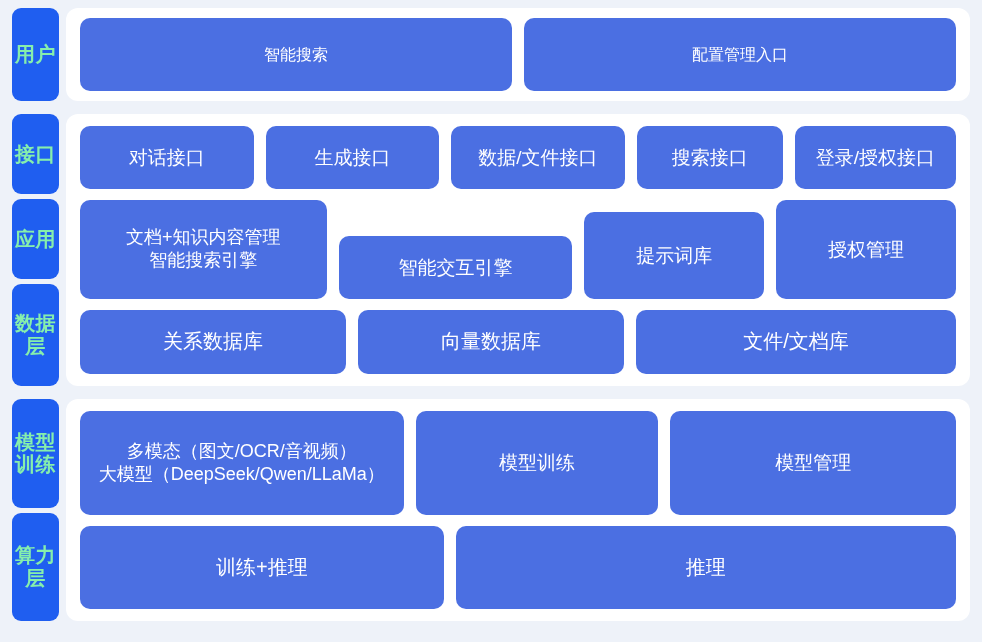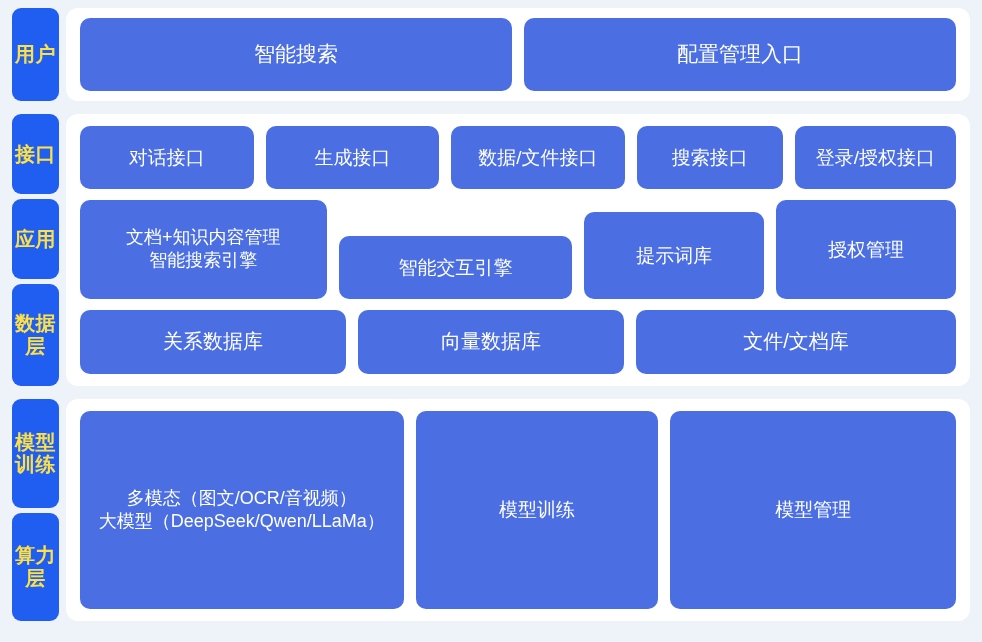--- a/index.html
+++ b/index.html
@@ -37,21 +37,21 @@
     flex-direction: column;
     gap: 5px;
     width: 47px;
     flex: 0 0 47px;
   }
 
   .layer-label {
     flex: 1 1 auto;
     background: #1f5ef0;
     border-radius: 9px;
-    color: #fde047;
+    color: #86efac;
     font-size: 20px;
     font-weight: bold;
     line-height: 1.12;
     letter-spacing: 0.5px;
     display: flex;
     align-items: center;
     justify-content: center;
     text-align: center;
     writing-mode: horizontal-tb;
     padding: 4px 0;
@@ -94,21 +94,21 @@
     flex: 1 1 0;
   }
 
   
   .band-user   { height: 93px; }
   .band-mid    { height: 272px; }
   .band-base   { height: 222px; }
 
   
   .band-user .panel { padding: 10px 14px; }
-  .band-user .card  { font-size: 21px; }
+  .band-user .card  { font-size: 16px; }
 
   
   .row-interface .card { font-size: 19px; }
   .row-app .card       { font-size: 19px; }
   .row-data .card      { font-size: 20px; }
 
   
   .w-dialog   { flex: 1.00 1 0; }
   .w-generate { flex: 1.00 1 0; }
   .w-datafile { flex: 1.00 1 0; }
@@ -193,17 +193,21 @@
     </div>
     <div class="panel">
 
       <div class="row row-model">
         <div class="card w-multi multiline">多模态（图文/OCR/音视频）
 大模型（DeepSeek/Qwen/LLaMa）</div>
         <div class="card w-train">模型训练</div>
         <div class="card w-manage">模型管理</div>
       </div>
 
+      <div class="row row-compute">
+        <div class="card w-tr">训练+推理</div>
+        <div class="card w-inf">推理</div>
+      </div>
 
     </div>
   </div>
 
 </div>
 
 </body></html>

